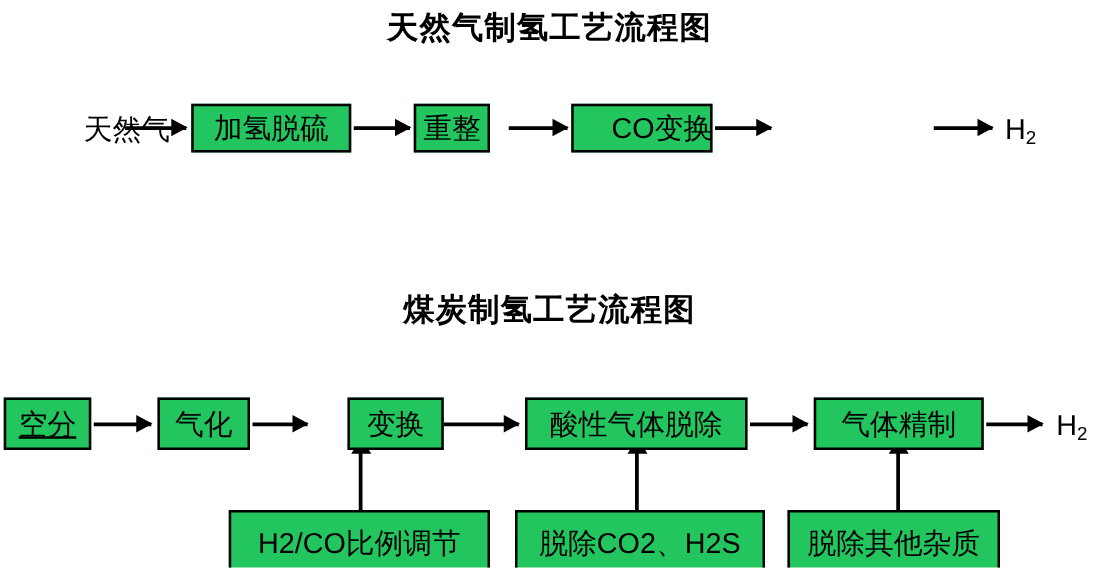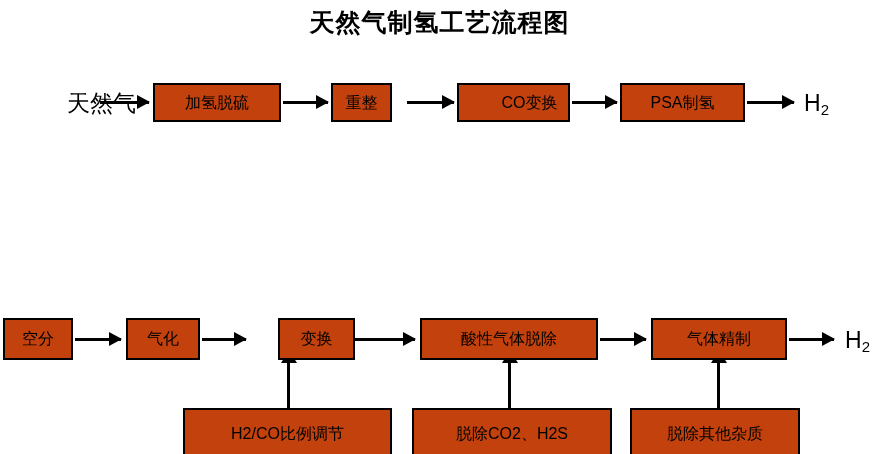--- a/index.html
+++ b/index.html
@@ -36,25 +36,25 @@
     white-space: nowrap;
   }
   #title-natural-gas { top: 10px; }
   #title-coal        { top: 236px; }
 
   
   .proc-box {
     position: absolute;
     box-sizing: border-box;
     border: 2px solid #000000;
-    background: #c2410c;
+    background: #22c55e;
     display: flex;
     align-items: center;
     justify-content: center;
-    font-size: 16px;
+    font-size: 23px;
     line-height: 1;
     white-space: nowrap;
     z-index: 3;
   }
 
   
   .plain-label {
     position: absolute;
     font-size: 23px;
     line-height: 1;
@@ -120,28 +120,28 @@
   <div class="h-arrow" style="left:283px; top:101px; width:45px;"></div>
 
   <div class="proc-box" style="left:331px; top:83px; width:61px; height:39px;">重整</div>
 
   <div class="h-arrow" style="left:407px; top:101px; width:47px;"></div>
 
   <div class="proc-box" style="left:457px; top:83px; width:113px; height:39px;padding-left:32px;">CO变换</div>
 
   <div class="h-arrow" style="left:572px; top:101px; width:45px;"></div>
 
-  <div class="proc-box" style="left:620px; top:83px; width:125px; height:39px;">PSA制氢</div>
 
   <div class="h-arrow" style="left:747px; top:101px; width:47px;"></div>
 
   <div class="plain-label" style="left:804px; top:92px;"><span>H</span><sub>2</sub></div>
 
+  <div class="diagram-title" id="title-coal">煤炭制氢工艺流程图</div>
 
-  <div class="proc-box" style="left:3px; top:318px; width:70px; height:42px;">空分</div>
+  <div class="proc-box" style="left:3px; top:318px; width:70px; height:42px;text-decoration:underline;">空分</div>
 
   <div class="h-arrow" style="left:75px; top:338px; width:46px;"></div>
 
   <div class="proc-box" style="left:126px; top:318px; width:74px; height:42px;">气化</div>
 
   <div class="h-arrow" style="left:202px; top:338px; width:44px;"></div>
 
   <div class="proc-box" style="left:250px; top:318px; width:77px; height:42px;margin-left:28px;">变换</div>
 
   <div class="h-arrow" style="left:329px; top:338px; width:86px;"></div>

